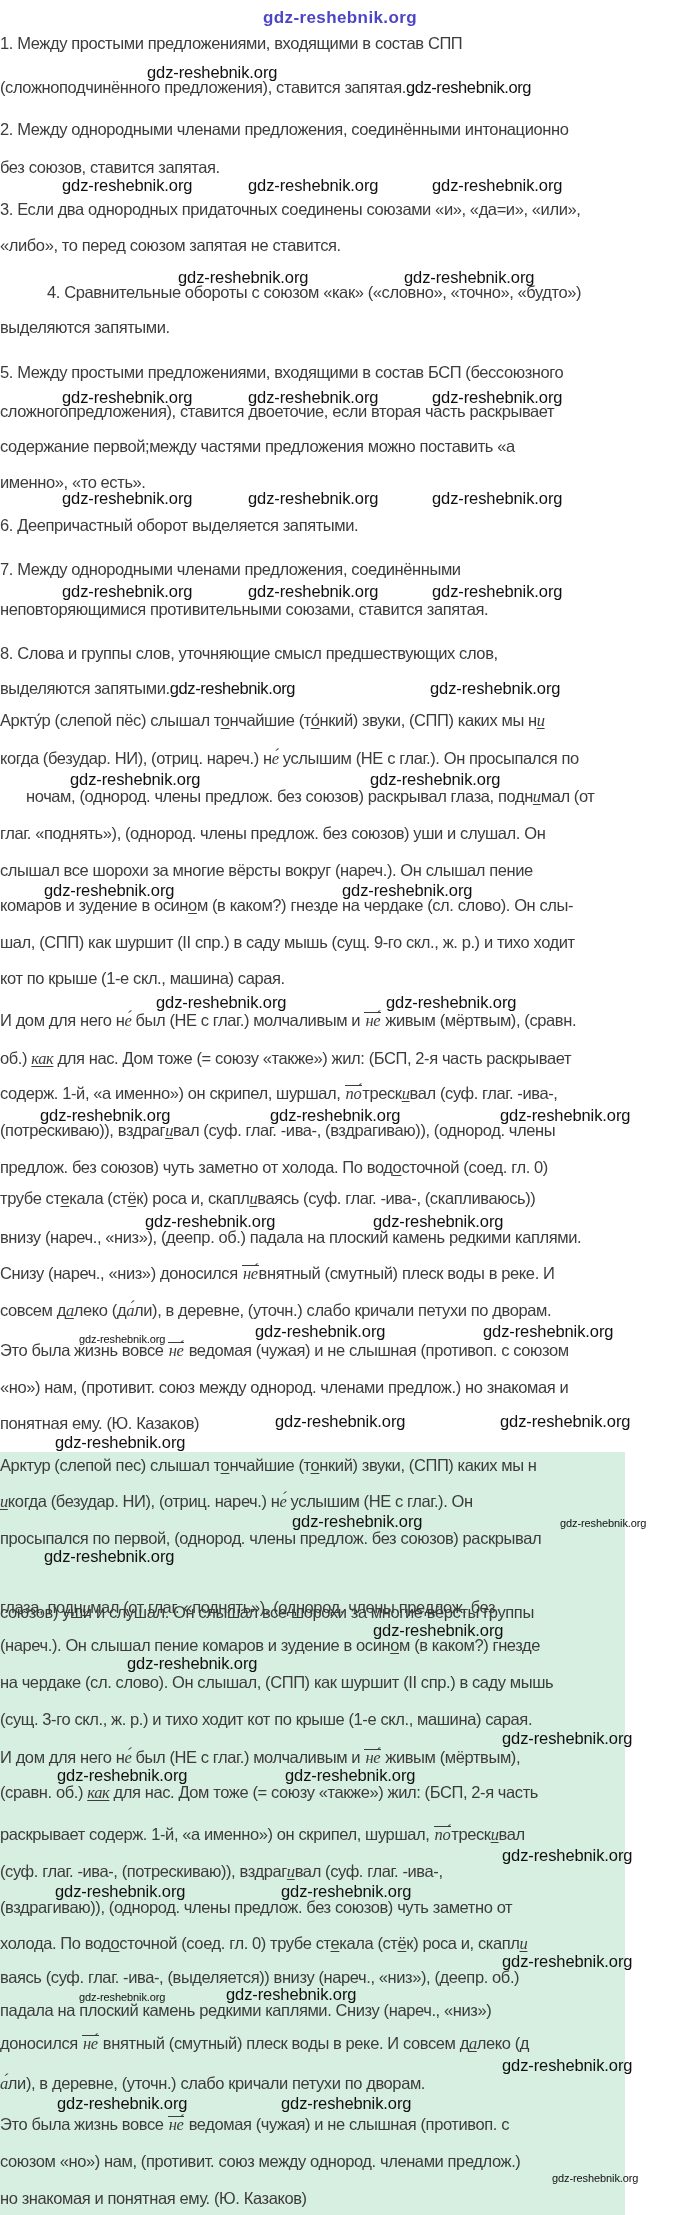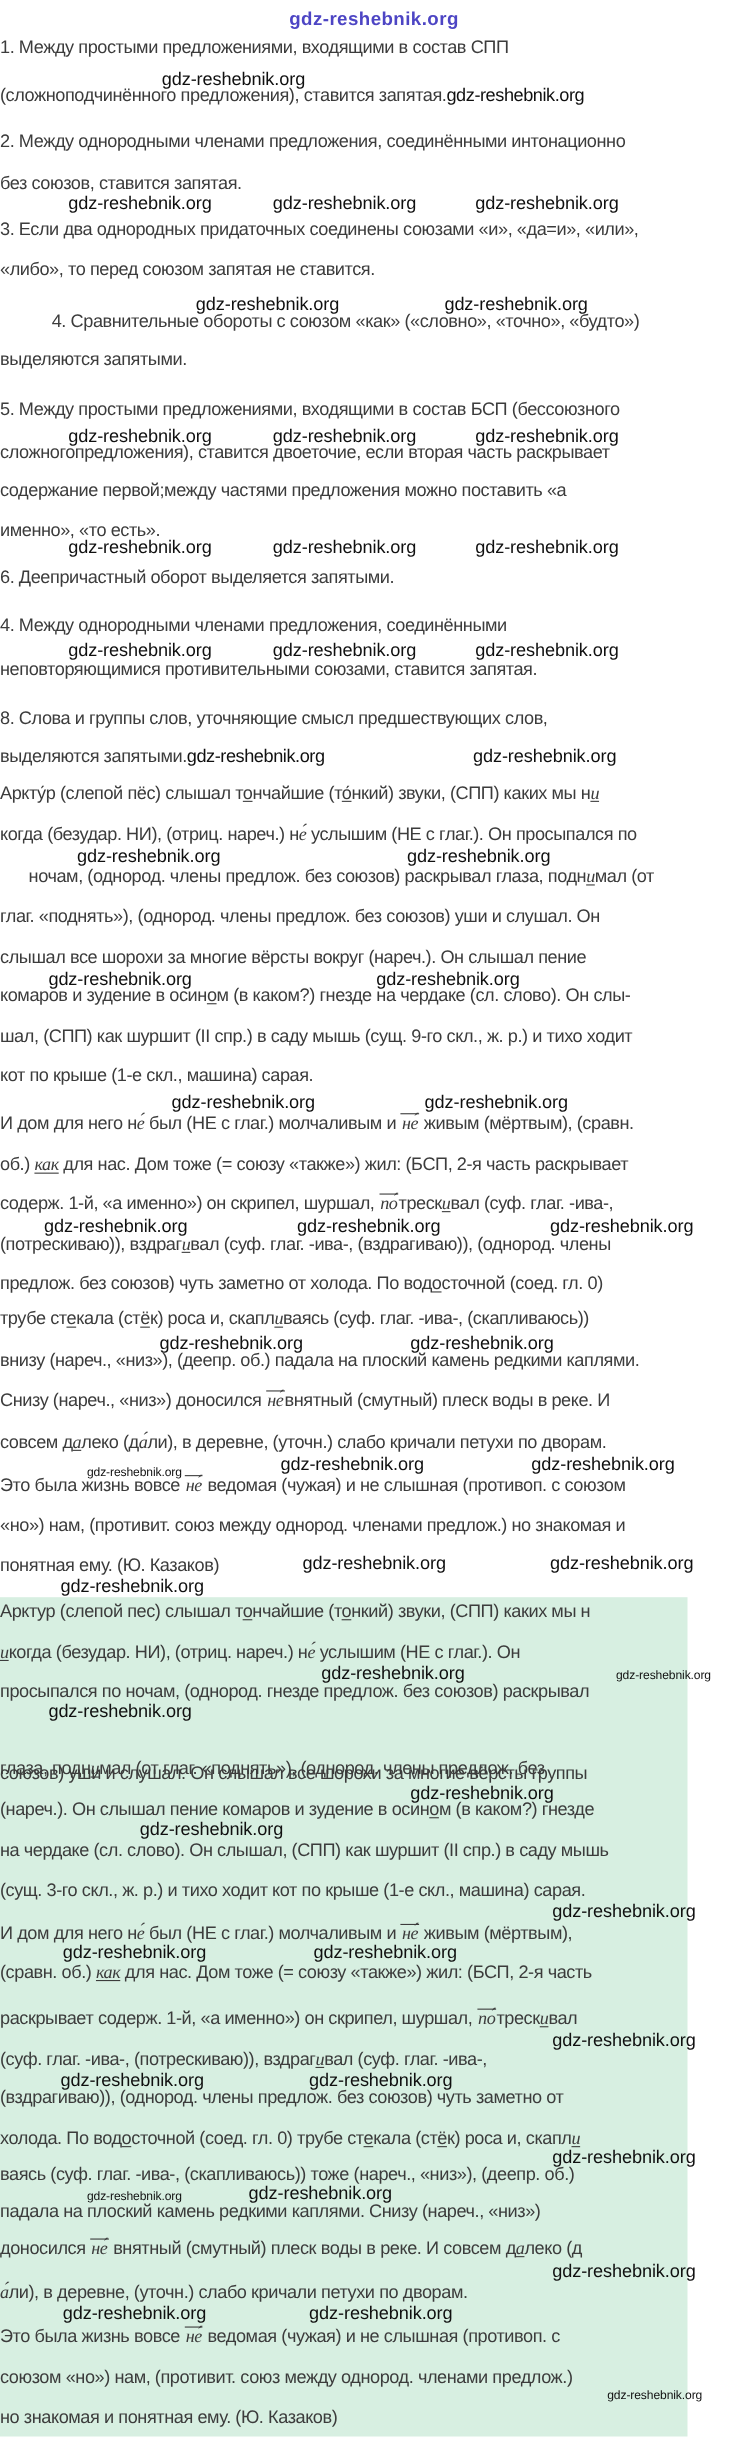--- a/index.html
+++ b/index.html
@@ -60,21 +60,21 @@
       <div class="line wm" style="top: 388px; left: 62px;">gdz-reshebnik.org</div>
       <div class="line wm" style="top: 388px; left: 248px;">gdz-reshebnik.org</div>
       <div class="line wm" style="top: 388px; left: 432px;">gdz-reshebnik.org</div>
       <div class="line" style="top: 402px; left: 0px;">сложногопредложения), ставится двоеточие, если вторая часть раскрывает</div>
       <div class="line" style="top: 437px; left: 0px;">содержание первой;между частями предложения можно поставить «а</div>
       <div class="line" style="top: 473px; left: 0px;">именно», «то есть».</div>
       <div class="line wm" style="top: 489px; left: 62px;">gdz-reshebnik.org</div>
       <div class="line wm" style="top: 489px; left: 248px;">gdz-reshebnik.org</div>
       <div class="line wm" style="top: 489px; left: 432px;">gdz-reshebnik.org</div>
       <div class="line" style="top: 516px; left: 0px;">6. Деепричастный оборот выделяется запятыми.</div>
-      <div class="line" style="top: 560px; left: 0px;">4. Между однородными членами предложения, соединёнными</div>
+      <div class="line" style="top: 560px; left: 0px;">7. Между однородными членами предложения, соединёнными</div>
       <div class="line wm" style="top: 582px; left: 62px;">gdz-reshebnik.org</div>
       <div class="line wm" style="top: 582px; left: 248px;">gdz-reshebnik.org</div>
       <div class="line wm" style="top: 582px; left: 432px;">gdz-reshebnik.org</div>
       <div class="line" style="top: 600px; left: 0px;">неповторяющимися противительными союзами, ставится запятая.</div>
       <div class="line" style="top: 644px; left: 0px;">8. Слова и группы слов, уточняющие смысл предшествующих слов,</div>
       <div class="line" style="top: 679px; left: 0px;">выделяются запятыми.<span class="wmi">gdz-reshebnik.org</span></div>
       <div class="line wm" style="top: 679px; left: 430px;">gdz-reshebnik.org</div>
       <div class="line" style="top: 711px; left: 0px;">Аркту́р (слепой пёс) слышал т<u>о</u>нчайшие (т<u>о́</u>нкий) звуки, (СПП) каких мы н<span class="ui">и</span></div>
       <div class="line" style="top: 749px; left: 0px;">когда (безудар. НИ), (отриц. нареч.) н<i class="hw">е́</i> услышим (НЕ с глаг.). Он просыпался по</div>
       <div class="line wm" style="top: 770px; left: 70px;">gdz-reshebnik.org</div>
@@ -109,21 +109,21 @@
       <div class="line" style="top: 1341px; left: 0px;">Это была жизнь вовсе <span class="ov">не́</span> ведомая (чужая) и не слышная (противоп. с союзом</div>
       <div class="line" style="top: 1378px; left: 0px;">«но») нам, (противит. союз между однород. членами предлож.) но знакомая и</div>
       <div class="line wm" style="top: 1412px; left: 275px;">gdz-reshebnik.org</div>
       <div class="line wm" style="top: 1412px; left: 500px;">gdz-reshebnik.org</div>
       <div class="line" style="top: 1414px; left: 0px;">понятная ему. (Ю. Казаков)</div>
       <div class="line wm" style="top: 1433px; left: 55px;">gdz-reshebnik.org</div>
       <div class="line" style="top: 1456px; left: 0px;">Арктур (слепой пес) слышал т<u>о</u>нчайшие (т<u>о</u>нкий) звуки, (СПП) каких мы н</div>
       <div class="line" style="top: 1492px; left: 0px;"><span class="ui">и</span>когда (безудар. НИ), (отриц. нареч.) н<i class="hw">е́</i> услышим (НЕ с глаг.). Он</div>
       <div class="line wm" style="top: 1512px; left: 292px;">gdz-reshebnik.org</div>
       <div class="line wm wm-s" style="top: 1514px; left: 560px;">gdz-reshebnik.org</div>
-      <div class="line" style="top: 1529px; left: 0px;">просыпался по ночам, (однород. гнезде предлож. без союзов) раскрывал</div>
+      <div class="line" style="top: 1529px; left: 0px;">просыпался по первой, (однород. члены предлож. без союзов) раскрывал</div>
       <div class="line wm" style="top: 1547px; left: 44px;">gdz-reshebnik.org</div>
       <div class="line" style="top: 1566px; left: 0px; margin-top: 32px;">глаза, подн<span class="ui">и</span>мал (от глаг. «поднять»), (однород. члены предлож. без</div>
       <div class="line" style="top: 1603px; left: 0px;">союзов) уши и слушал. Он слышал все шорохи за многие вёрсты группы</div>
       <div class="line wm" style="top: 1621px; left: 373px;">gdz-reshebnik.org</div>
       <div class="line" style="top: 1636px; left: 0px;">(нареч.). Он слышал пение комаров и зудение в осин<u>о</u>м (в каком?) гнезде</div>
       <div class="line wm" style="top: 1654px; left: 127px;">gdz-reshebnik.org</div>
       <div class="line" style="top: 1673px; left: 0px;">на чердаке (сл. слово). Он слышал, (СПП) как шуршит (II спр.) в саду мышь</div>
       <div class="line" style="top: 1710px; left: 0px;">(сущ. 3-го скл., ж. р.) и тихо ходит кот по крыше (1-е скл., машина) сарая.</div>
       <div class="line wm" style="top: 1729px; left: 502px;">gdz-reshebnik.org</div>
       <div class="line" style="top: 1748px; left: 0px;">И дом для него н<i class="hw">е́</i> был (НЕ с глаг.) молчаливым и <span class="ov">не́</span> живым (мёртвым),</div>
@@ -131,21 +131,21 @@
       <div class="line wm" style="top: 1766px; left: 285px;">gdz-reshebnik.org</div>
       <div class="line" style="top: 1783px; left: 0px;">(сравн. об.) <span class="ui">как</span> для нас. Дом тоже (= союзу «также») жил: (БСП, 2-я часть</div>
       <div class="line" style="top: 1825px; left: 0px;">раскрывает содерж. 1-й, «а именно») он скрипел, шуршал, <span class="ov">по́</span>треск<span class="ui">и</span>вал</div>
       <div class="line wm" style="top: 1846px; left: 502px;">gdz-reshebnik.org</div>
       <div class="line" style="top: 1862px; left: 0px;">(суф. глаг. -ива-, (потрескиваю)), вздраг<span class="ui">и</span>вал (суф. глаг. -ива-,</div>
       <div class="line wm" style="top: 1882px; left: 55px;">gdz-reshebnik.org</div>
       <div class="line wm" style="top: 1882px; left: 281px;">gdz-reshebnik.org</div>
       <div class="line" style="top: 1898px; left: 0px;">(вздрагиваю)), (однород. члены предлож. без союзов) чуть заметно от</div>
       <div class="line" style="top: 1934px; left: 0px;">холода. По вод<u>о</u>сточной (соед. гл. 0) трубе ст<u>е</u>кала (ст<u>ё</u>к) роса и, скапл<span class="ui">и</span></div>
       <div class="line wm" style="top: 1952px; left: 502px;">gdz-reshebnik.org</div>
-      <div class="line" style="top: 1968px; left: 0px;">ваясь (суф. глаг. -ива-, (скапливаюсь)) тоже (нареч., «низ»), (деепр. об.)</div>
+      <div class="line" style="top: 1968px; left: 0px;">ваясь (суф. глаг. -ива-, (выделяется)) внизу (нареч., «низ»), (деепр. об.)</div>
       <div class="line wm wm-s" style="top: 1988px; left: 79px;">gdz-reshebnik.org</div>
       <div class="line wm" style="top: 1985px; left: 226px;">gdz-reshebnik.org</div>
       <div class="line" style="top: 2001px; left: 0px;">падала на плоский камень редкими каплями. Снизу (нареч., «низ»)</div>
       <div class="line" style="top: 2034px; left: 0px;">доносился <span class="ov">не́</span> внятный (смутный) плеск воды в реке. И совсем д<span class="ui">а</span>леко (д</div>
       <div class="line wm" style="top: 2056px; left: 502px;">gdz-reshebnik.org</div>
       <div class="line" style="top: 2074px; left: 0px;"><i class="hw">а́</i>ли), в деревне, (уточн.) слабо кричали петухи по дворам.</div>
       <div class="line wm" style="top: 2094px; left: 57px;">gdz-reshebnik.org</div>
       <div class="line wm" style="top: 2094px; left: 281px;">gdz-reshebnik.org</div>
       <div class="line" style="top: 2115px; left: 0px;">Это была жизнь вовсе <span class="ov">не́</span> ведомая (чужая) и не слышная (противоп. с</div>
       <div class="line" style="top: 2152px; left: 0px;">союзом «но») нам, (противит. союз между однород. членами предлож.)</div>

